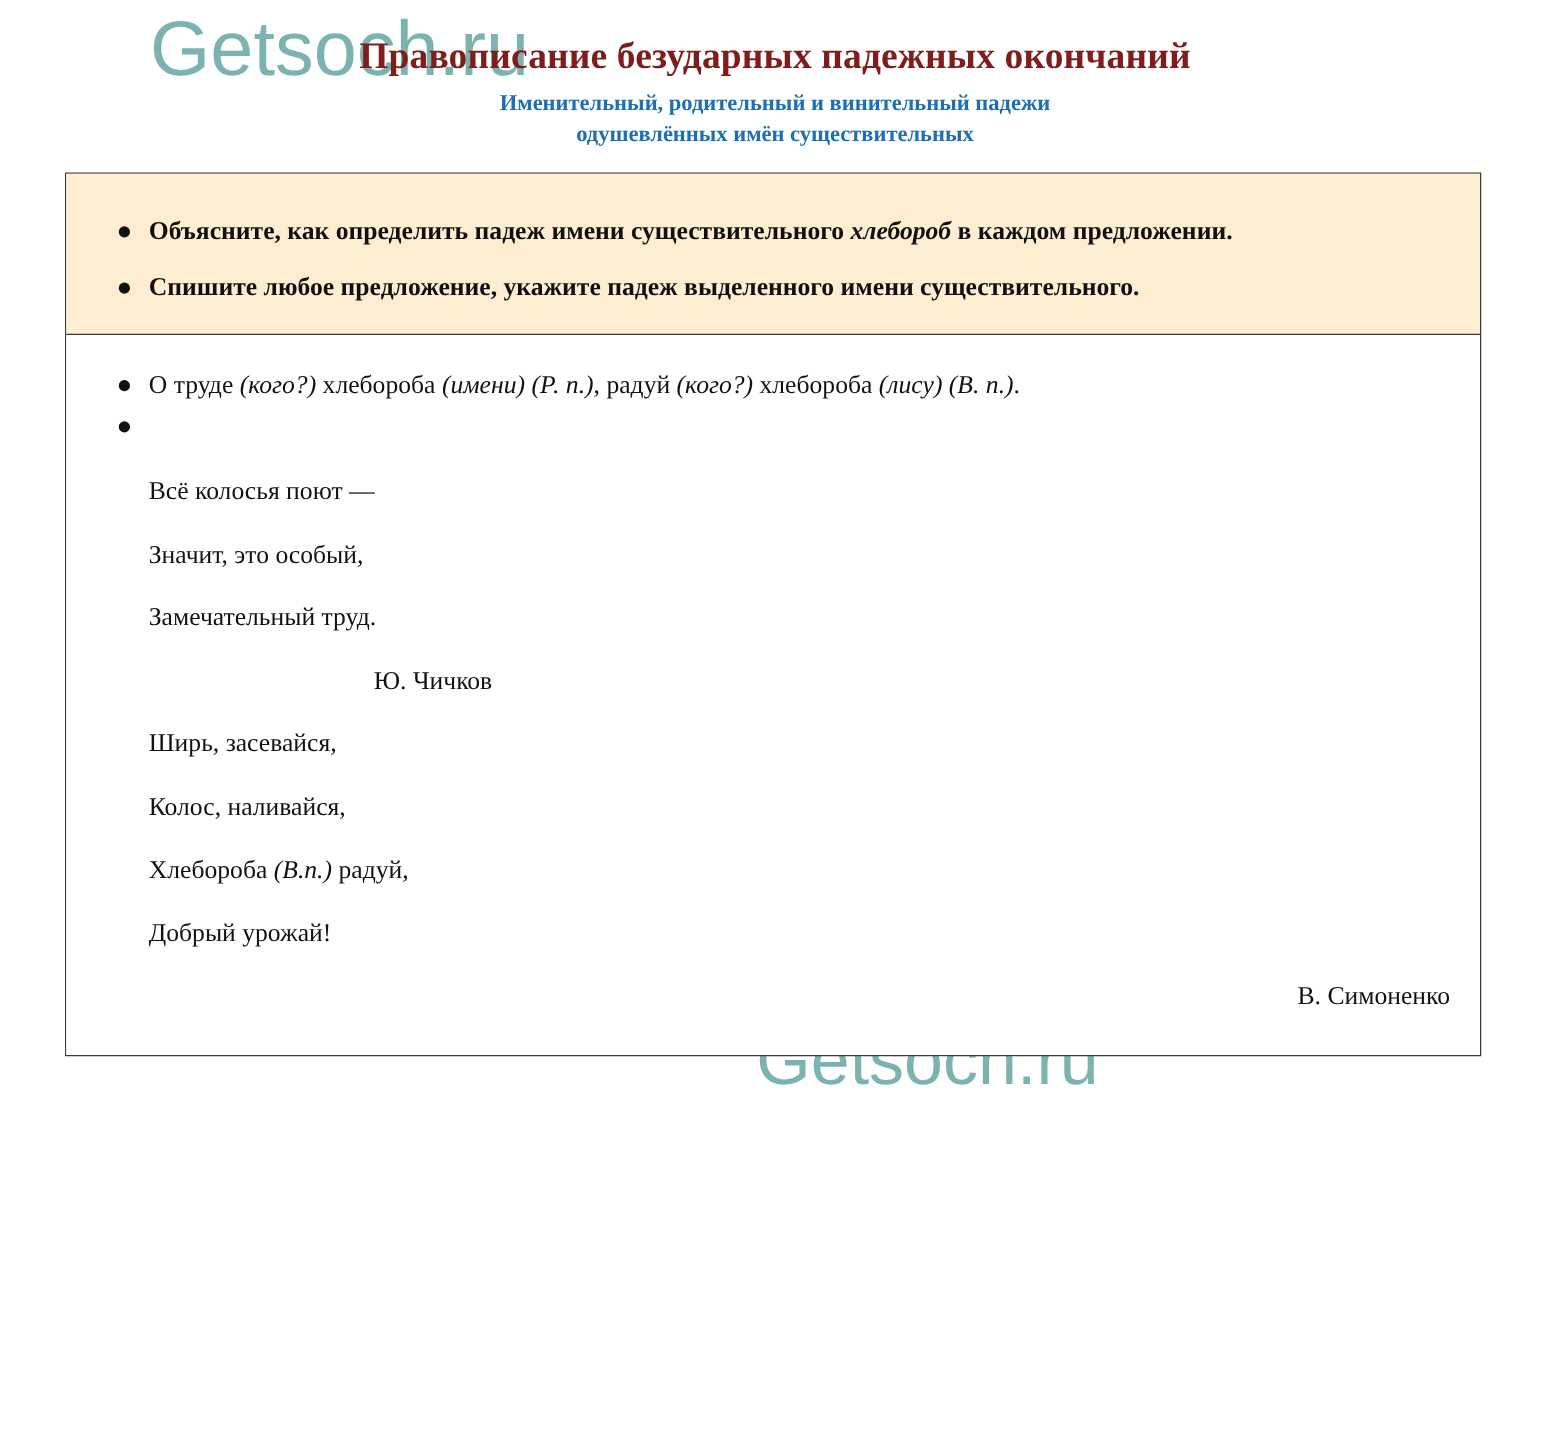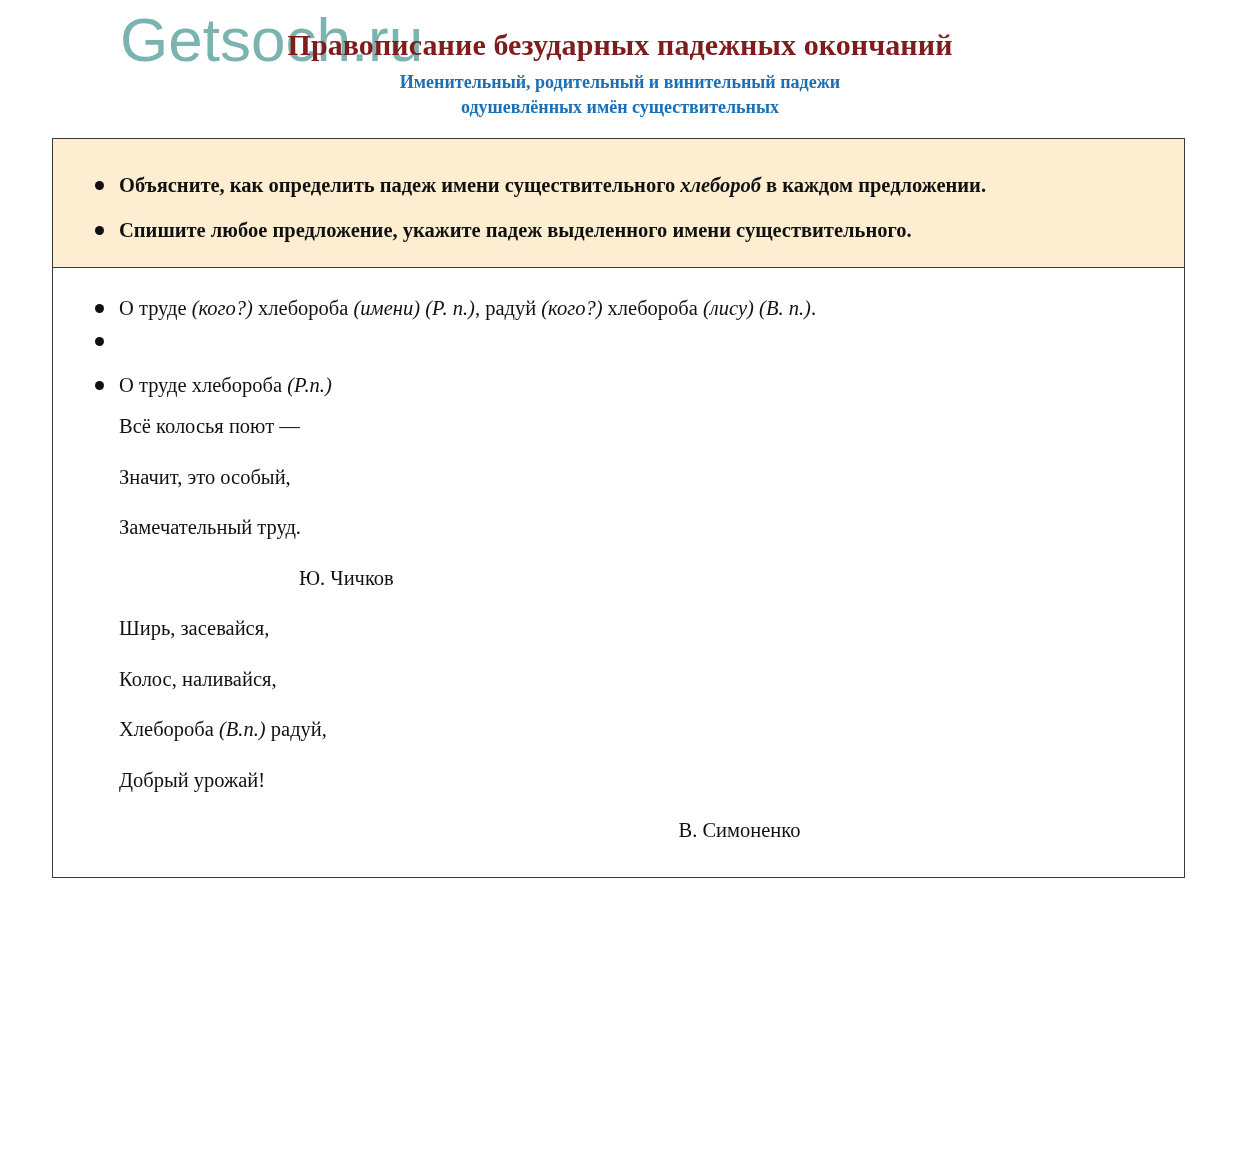--- a/index.html
+++ b/index.html
@@ -122,21 +122,21 @@
     color: #111;
     margin: 0 0 30px 0;
     padding: 0;
   }
   .poem li::before { content: none; }
   .poem li.author {
     text-align: left;
     padding-left: 180px;
   }
   .poem li.author2 {
-    text-align: center;
+    text-align: right;
     padding-left: 200px;
     margin-bottom: 0;
   }
   .poem-indent { padding-left: 46px; }
 </style>
 </head>
 <body>
 
 <div class="wm wm-1">Getsoch.ru</div>
 <div class="wm wm-2">Getsoch.ru</div>
@@ -157,21 +157,20 @@
       <ul class="bullets">
         <li><span>Объясните, как определить падеж имени существительного </span><i>хлебороб</i><span> в каждом предложении.</span></li>
         <li><span>Спишите любое предложение, укажите падеж выделенного имени существительного.</span></li>
       </ul>
     </div>
 
     <div class="answer-box">
       <ul class="bullets">
         <li><span>О труде </span><i>(кого?)</i><span> хлебороба </span><i>(имени)</i><span> </span><i>(Р. п.)</i><span>, радуй </span><i>(кого?)</i><span> хлебороба </span><i>(лису)</i><span> </span><i>(В. п.)</i><span>.</span></li>
         <li class="gap-holder" style="list-style:none;padding:0;margin:0;height:44px;"></li>
-        <li style="margin-top:0;"><span>О труде хлебороба </span><i>(Р.п.)</i></li>
       </ul>
 
       <ul class="poem poem-indent">
         <li>Всё колосья поют —</li>
         <li>Значит, это особый,</li>
         <li>Замечательный труд.</li>
         <li class="author">Ю. Чичков</li>
       </ul>
 
       <ul class="poem poem-indent">

